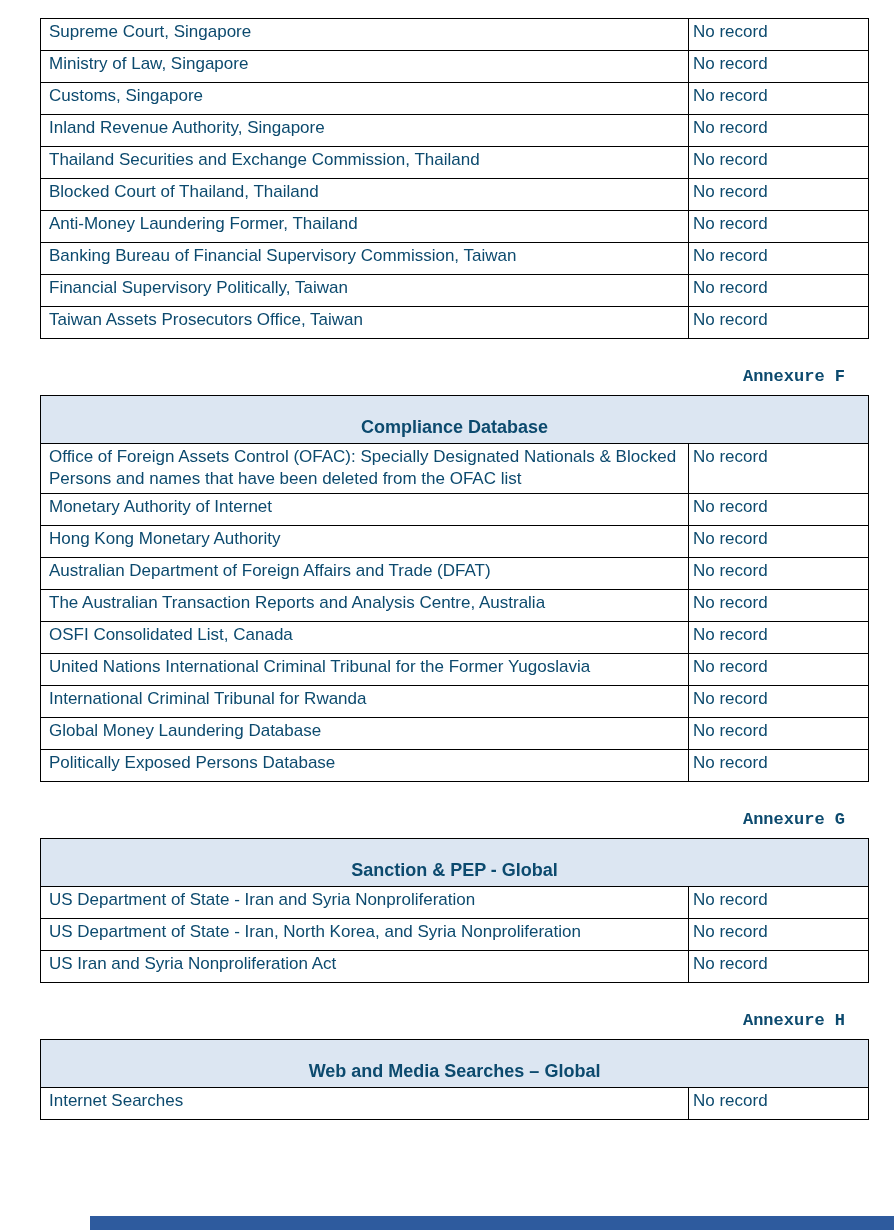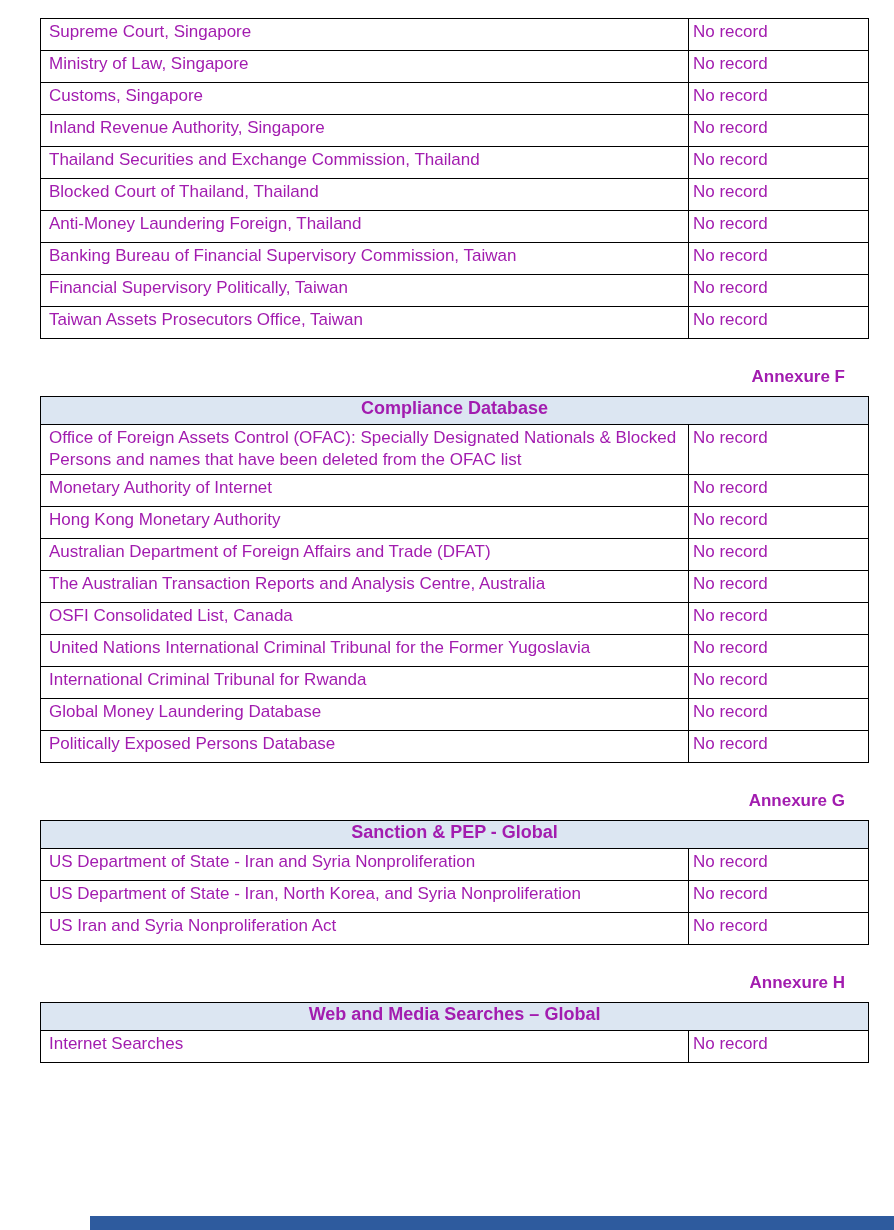--- a/index.html
+++ b/index.html
@@ -7,21 +7,21 @@
     padding: 0;
     background: #ffffff;
   }
   .page {
     position: relative;
     width: 894px;
     height: 1230px;
     background: #ffffff;
     font-family: "Liberation Sans", "DejaVu Sans", sans-serif;
     font-size: 17px;
-    color: #a21caf;
+    color: #0c4a6e;
     overflow: hidden;
     box-sizing: border-box;
     padding-top: 18px;
   }
   .rtable {
     border-collapse: collapse;
     table-layout: fixed;
     width: 828px;
     margin-left: 40px;
   }
@@ -39,30 +39,31 @@
   }
   .rtable td.res {
     padding: 2px 4px 3px 4px;
     white-space: nowrap;
   }
   .rtable th.ttl {
     background: #dce6f2;
     font-weight: bold;
     font-size: 18px;
     text-align: center;
-    padding: 0 6px 5px 6px;
+    padding: 20px 6px 5px 6px;
   }
   .annexure {
     width: 828px;
     margin: 28px 0 9px 40px;
     padding-right: 23px;
     box-sizing: border-box;
     text-align: right;
     font-weight: bold;
     font-size: 17px;
+    font-family: Liberation Mono, monospace;
   }
   .gap-first { margin-top: 0; }
   .footer-bar {
     position: absolute;
     left: 90px;
     right: 0;
     bottom: 0;
     height: 14px;
     background: #2e5b9e;
   }
@@ -96,21 +97,21 @@
         </tr>
         <tr>
           <td class="src">Thailand Securities and Exchange Commission, Thailand</td>
           <td class="res">No record</td>
         </tr>
         <tr>
           <td class="src">Blocked Court of Thailand, Thailand</td>
           <td class="res">No record</td>
         </tr>
         <tr>
-          <td class="src">Anti-Money Laundering Foreign, Thailand</td>
+          <td class="src">Anti-Money Laundering Former, Thailand</td>
           <td class="res">No record</td>
         </tr>
         <tr>
           <td class="src">Banking Bureau of Financial Supervisory Commission, Taiwan</td>
           <td class="res">No record</td>
         </tr>
         <tr>
           <td class="src">Financial Supervisory Politically, Taiwan</td>
           <td class="res">No record</td>
         </tr>

